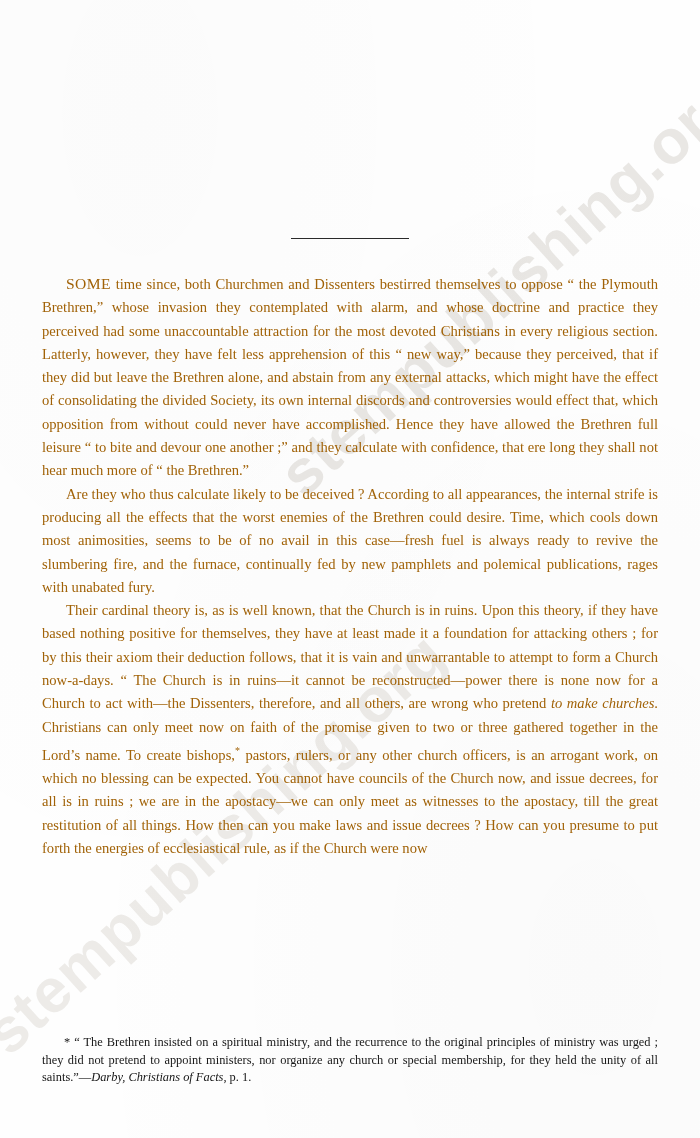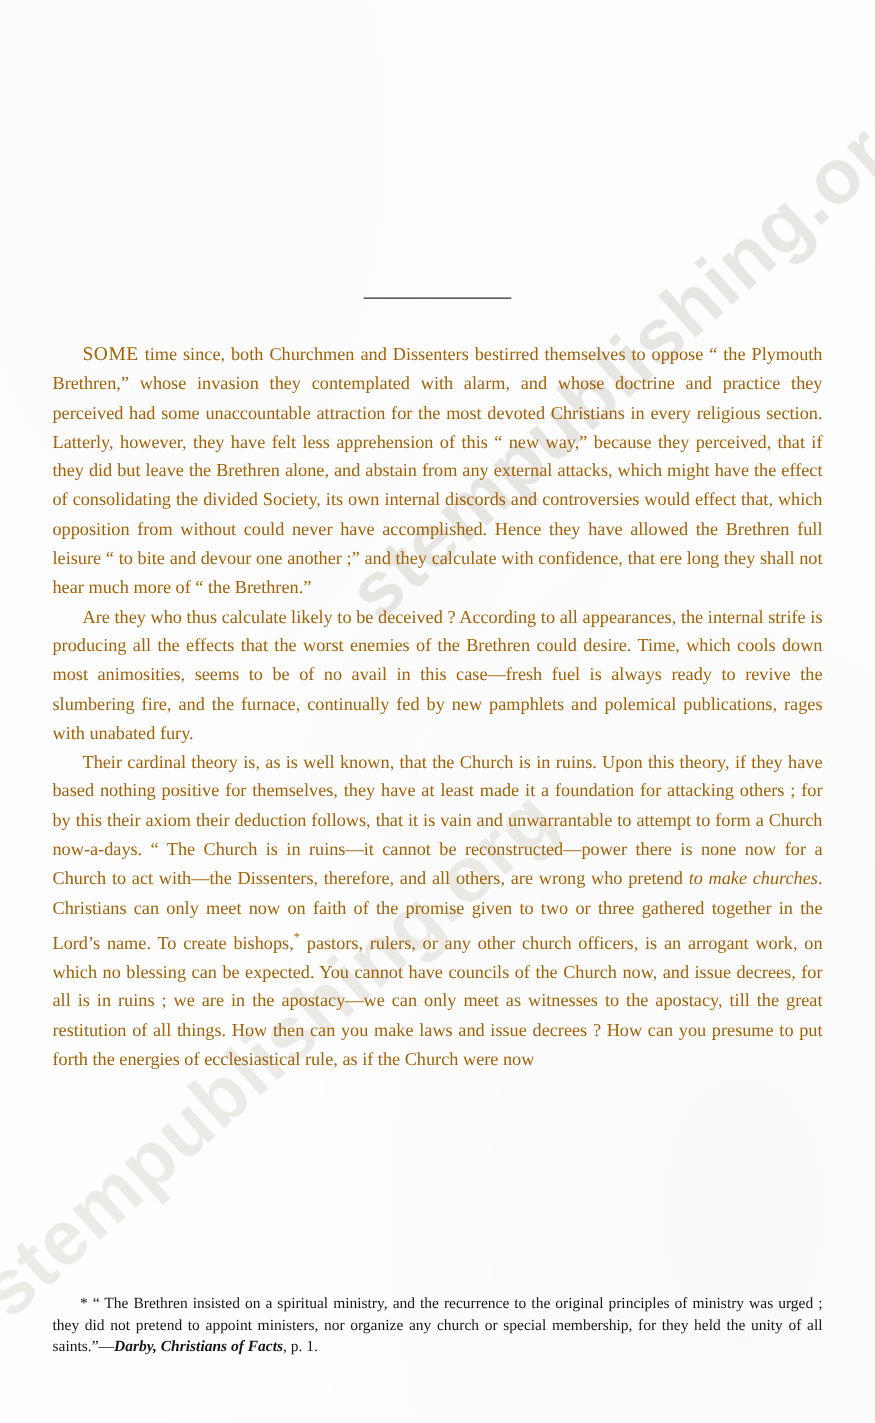--- a/index.html
+++ b/index.html
@@ -99,21 +99,21 @@
     line-height: 17.6px;
     text-align: justify;
     color: #161616;
   }
   .footnote p {
     margin: 0;
     text-indent: 22px;
   }
   .footnote .bold-ital {
     font-style: italic;
-    font-weight: bold;
+    font-weight: normal;
   }
   
   .watermark {
     position: absolute;
     right: -6px;
     top: 60px;
     transform: rotate(-42deg);
     transform-origin: 100% 0;
     font-family: "Liberation Sans", sans-serif;
     font-size: 62px;

